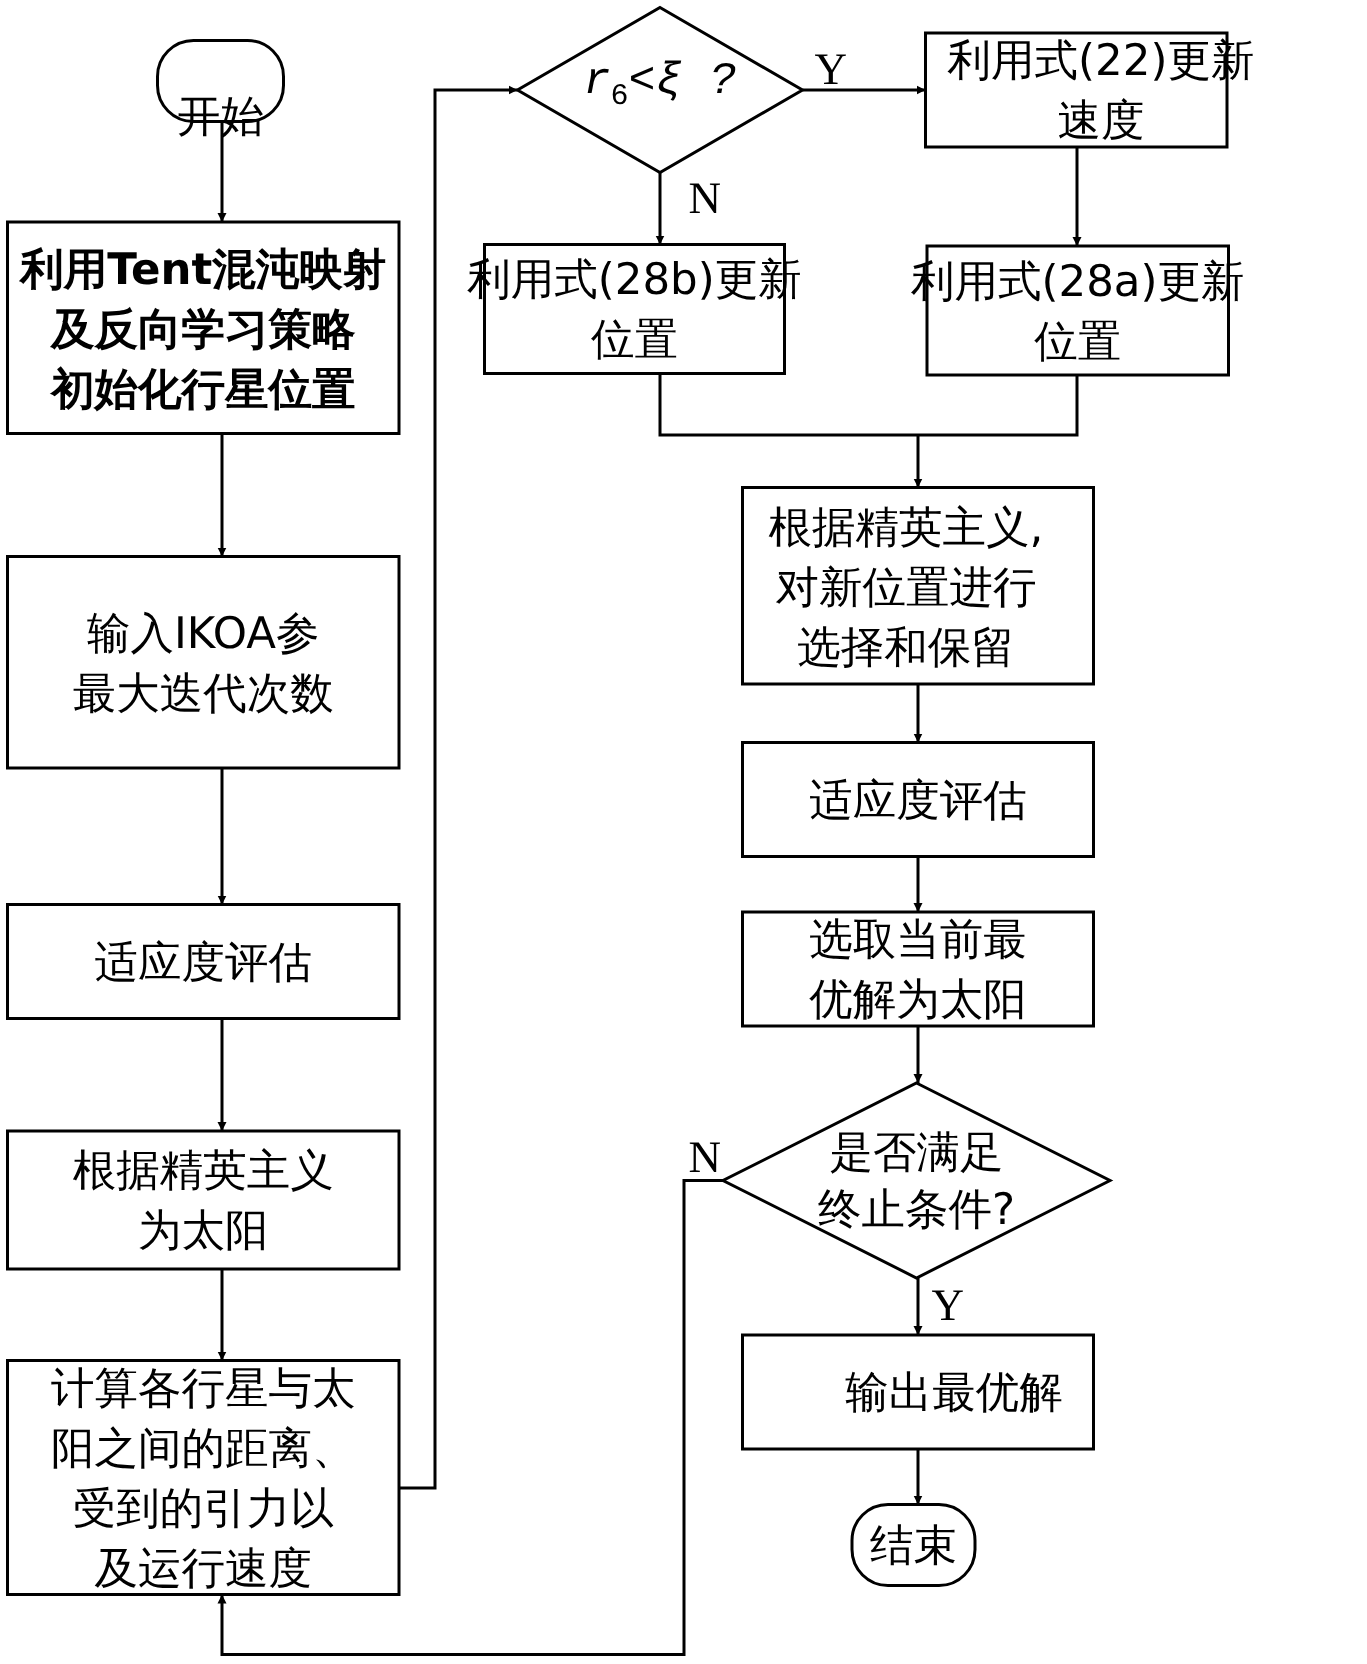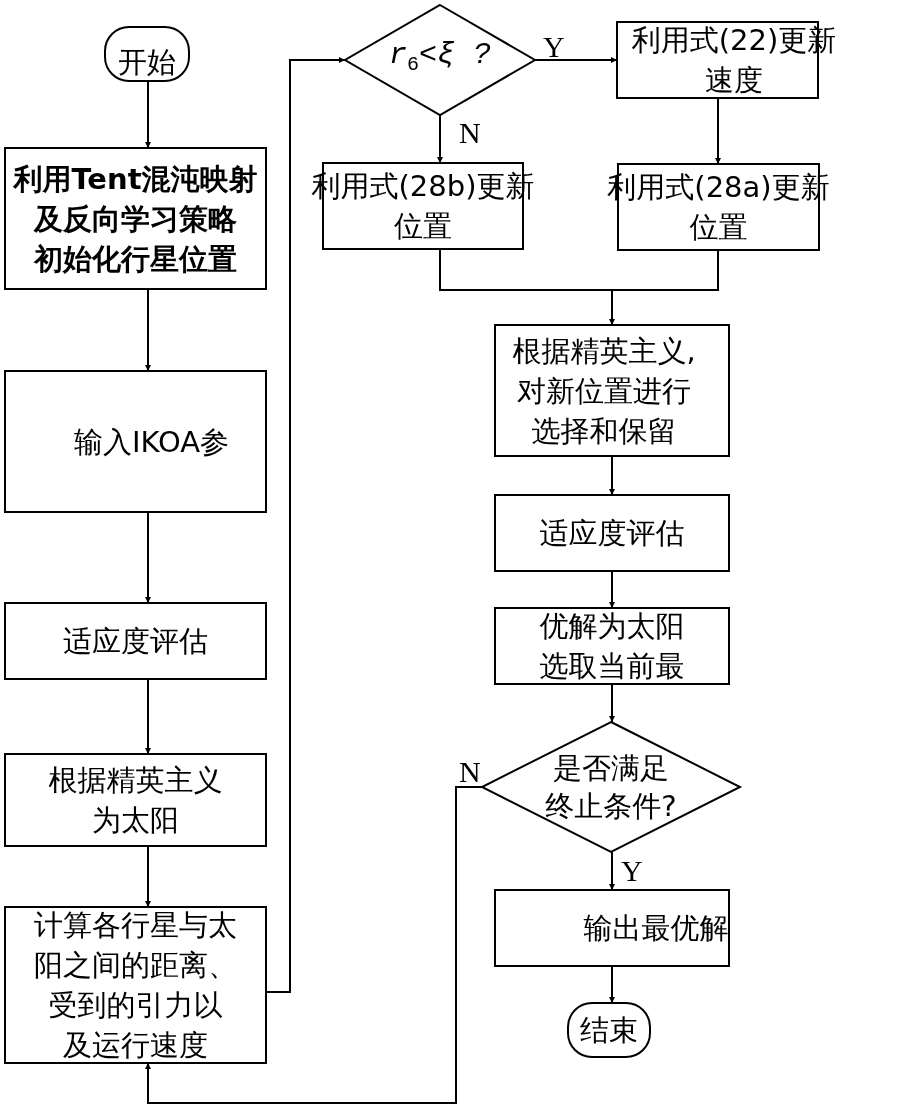--- a/index.html
+++ b/index.html
@@ -58,30 +58,31 @@
       <rect x="495" y="325" width="234" height="131"></rect>
       <rect x="495" y="495" width="234" height="76"></rect>
       <rect x="495" y="608" width="234" height="76"></rect>
       <polygon points="611,722 740,787 611,852 482,787"></polygon>
       <rect x="495" y="890" width="234" height="76"></rect>
       <rect x="568" y="1003" width="82" height="54" rx="24" ry="24"></rect>
     </g>
 </svg>
 
 <div id="texts">
-    <div class="node-text" style="left: 105px; top: 27px; width: 84px; height: 70px;">
+    <div class="node-text" style="left: 105px; top: 27px; width: 84px; height: 70px; justify-content: flex-end;">
       <span>开始</span>
     </div>
     <div class="node-text" style="left: 5px; top: 148px; width: 261px; height: 141px; font-weight: bold;">
       <span>利用Tent混沌映射</span>
       <span>及反向学习策略</span>
       <span>初始化行星位置</span>
     </div>
-    <div class="node-text" style="left: 5px; top: 371px; width: 261px; height: 141px; margin-left: 16px;">
+    <div class="node-text" style="left: 5px; top: 371px; width: 261px; height: 141px;">
       <span>输入IKOA参</span>
+      <span>最大迭代次数</span>
     </div>
     <div class="node-text" style="left: 5px; top: 603px; width: 261px; height: 76px;">
       <span>适应度评估</span>
     </div>
     <div class="node-text" style="left: 5px; top: 754px; width: 261px; height: 92px;">
       <span>根据精英主义</span>
       <span>为太阳</span>
     </div>
     <div class="node-text" style="left: 5px; top: 907px; width: 261px; height: 156px;">
       <span>计算各行星与太</span>
@@ -106,28 +107,28 @@
     </div>
     <div class="node-text" style="left: 495px; top: 325px; width: 218px; height: 131px;">
       <span>根据精英主义,</span>
       <span>对新位置进行</span>
       <span>选择和保留</span>
     </div>
     <div class="node-text" style="left: 495px; top: 495px; width: 234px; height: 76px;">
       <span>适应度评估</span>
     </div>
     <div class="node-text" style="left: 495px; top: 608px; width: 234px; height: 76px;">
+      <span>选取当前最</span>
       <span>优解为太阳</span>
-      <span>选取当前最</span>
     </div>
     <div class="node-text" style="left: 482px; top: 722px; width: 258px; height: 130px; line-height: 38px;">
       <span>是否满足</span>
       <span>终止条件?</span>
     </div>
-    <div class="node-text" style="left: 495px; top: 890px; width: 282px; height: 76px; margin-left: 20px;">
+    <div class="node-text" style="left: 495px; top: 890px; width: 282px; height: 76px;">
       <span>输出最优解</span>
     </div>
     <div class="node-text" style="left: 568px; top: 1003px; width: 82px; height: 54px; border-radius: 10px;">
       <span>结束</span>
     </div>
   </div>
 
 <div class="lbl" style="left:543px; top:32px;">Y</div>
 <div class="lbl" style="left:459px; top:118px;">N</div>
 <div class="lbl" style="left:459px; top:757px;">N</div>

